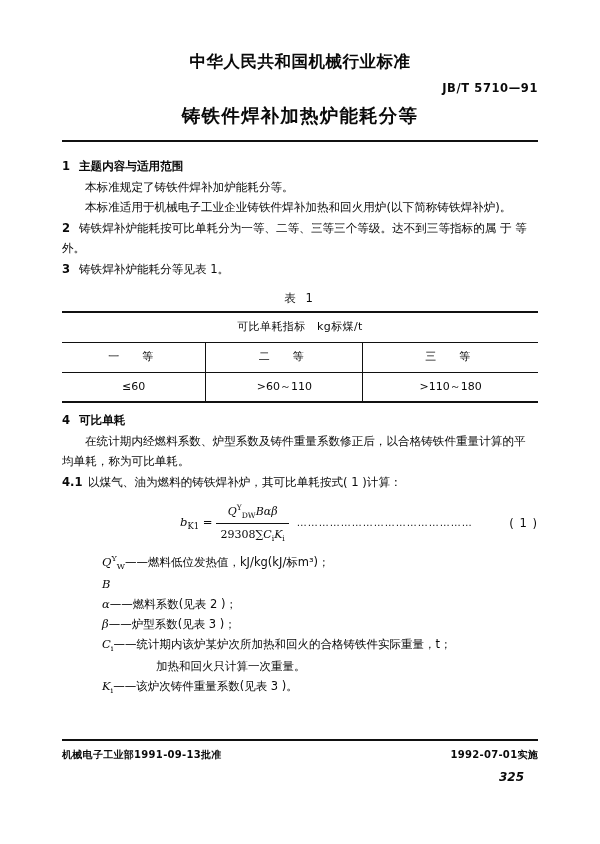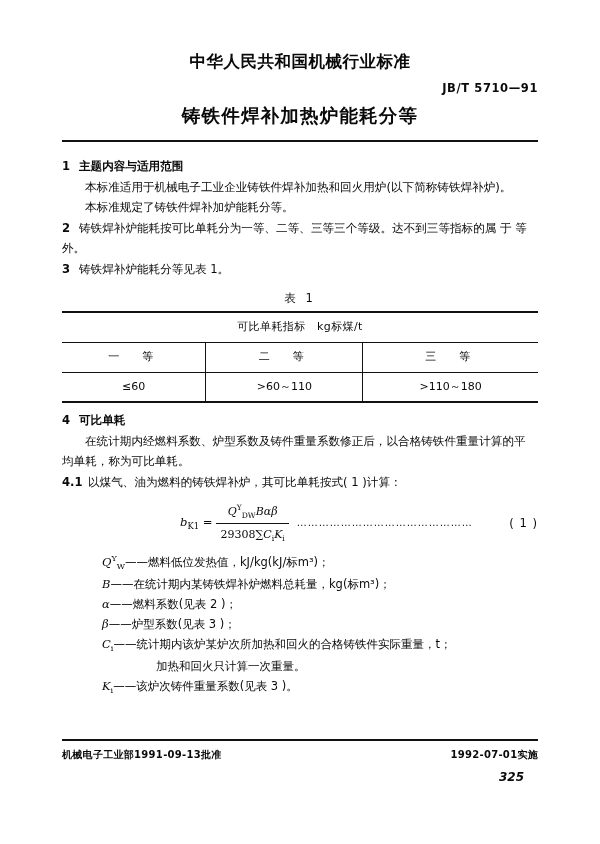--- a/index.html
+++ b/index.html
@@ -245,22 +245,22 @@
     <div class="std-title">铸铁件焊补加热炉能耗分等</div>
     <div class="rule-heavy"></div>
   </div>
 
   <div class="body-block">
 
     <div class="clause">
       <span class="clause-num">1</span>
       <span class="clause-text" style="font-weight:bold">主题内容与适用范围</span>
     </div>
+    <div class="para-indent">本标准规定了铸铁件焊补加炉能耗分等。</div>
     <div class="para-indent">本标准适用于机械电子工业企业铸铁件焊补加热和回火用炉(以下简称铸铁焊补炉)。</div>
-    <div class="para-indent">本标准规定了铸铁件焊补加炉能耗分等。</div>
 
     <div class="clause">
       <span class="clause-num">2</span>
       <span class="clause-text">铸铁焊补炉能耗按可比单耗分为一等、二等、三等三个等级。达不到三等指标的属 于 等</span>
     </div>
     <div class="para-plain">外。</div>
 
     <div class="clause">
       <span class="clause-num">3</span>
       <span class="clause-text">铸铁焊补炉能耗分等见表 1。</span>
@@ -313,21 +313,20 @@
 
       <div class="where-line">
         <span class="where-lead"></span>
         <span class="where-sym"><span>Q</span><sup>Y</sup><sub>W</sub></span>
         <span class="where-def"><span>——</span><span>燃料低位发热值，kJ/kg(kJ/标m³)；</span></span>
       </div>
 
       <div class="where-line">
         <span class="where-lead"></span>
         <span class="where-sym"><span>B</span></span>
-        <span class="where-def"><span>——</span><span>在统计期内某铸铁焊补炉燃料总耗量，kg(标m³)；</span></span>
       </div>
 
       <div class="where-line">
         <span class="where-lead"></span>
         <span class="where-sym"><span>α</span></span>
         <span class="where-def"><span>——</span><span>燃料系数(见表 2 )；</span></span>
       </div>
 
       <div class="where-line">
         <span class="where-lead"></span>

